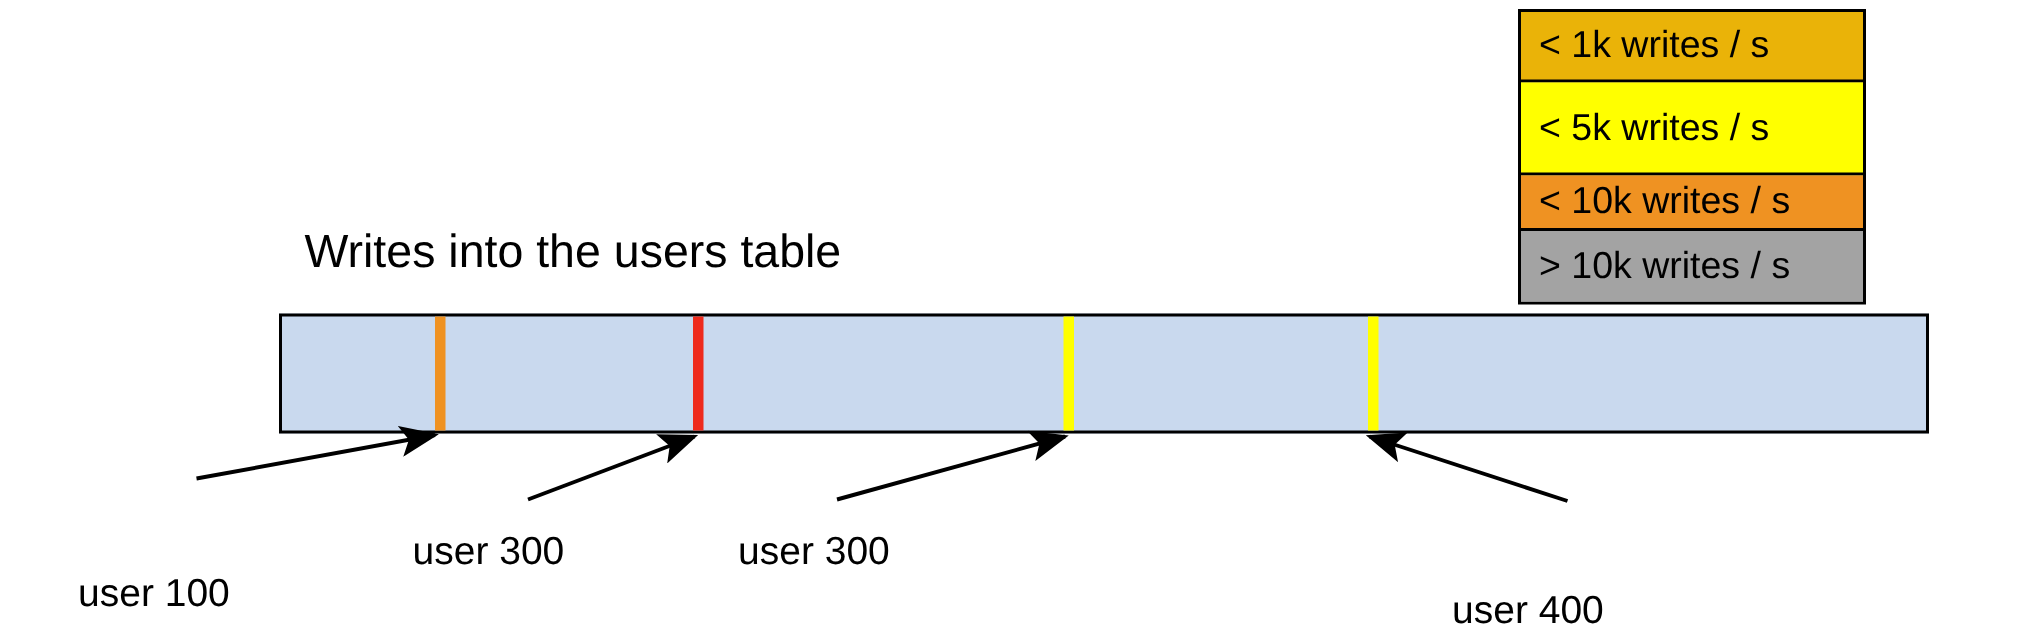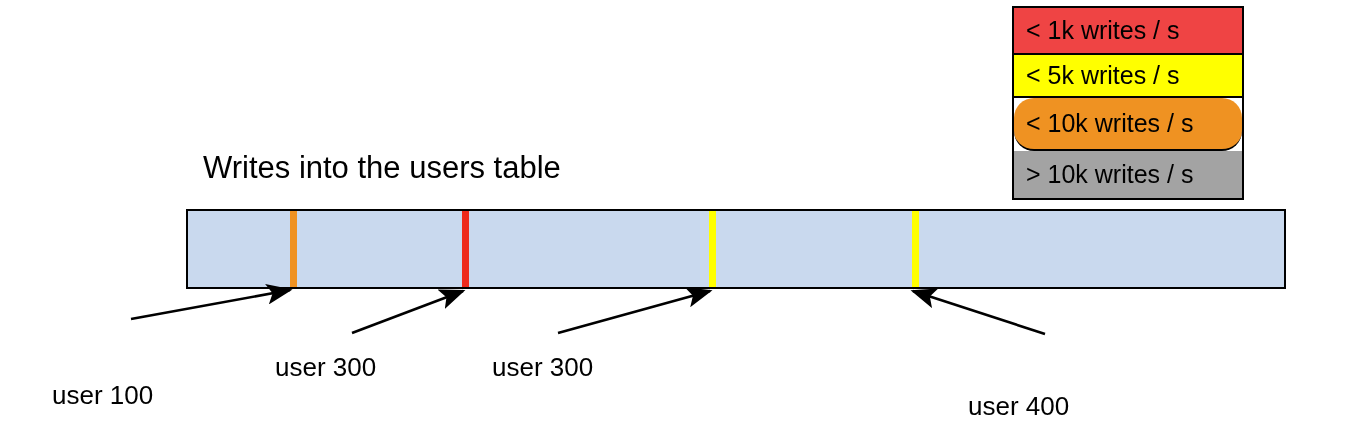--- a/index.html
+++ b/index.html
@@ -88,27 +88,27 @@
     color: #000000;
     white-space: nowrap;
   }
 </style>
 </head>
 <body>
 
 <div id="canvas" style="width: 1350px; height: 422px; background: rgb(255, 255, 255);">
 
   <div id="legend" style="left: 1012px; top: 6px; width: 232px; border-color: rgb(0, 0, 0);">
-    <div class="legend-row" style="background: #ef4444; height: 47px; border-bottom-color: rgb(0, 0, 0);">
+    <div class="legend-row" style="background: #eab308; height: 47px; border-bottom-color: rgb(0, 0, 0);">
       <span>&lt; 1k writes / s</span>
     </div>
-    <div class="legend-row" style="background: rgb(255, 255, 0); height: 43px; border-bottom-color: rgb(0, 0, 0);">
+    <div class="legend-row" style="background: rgb(255, 255, 0); height: 62px; border-bottom-color: rgb(0, 0, 0);">
       <span>&lt; 5k writes / s</span>
     </div>
-    <div class="legend-row" style="background: rgb(239, 146, 34); height: 53px; border-bottom-color: rgb(0, 0, 0); border-radius: 20px;">
+    <div class="legend-row" style="background: rgb(239, 146, 34); height: 37px; border-bottom-color: rgb(0, 0, 0);">
       <span>&lt; 10k writes / s</span>
     </div>
     <div class="legend-row" style="background: #a3a3a3; height: 47px; border-bottom-color: rgb(0, 0, 0);">
       <span>&gt; 10k writes / s</span>
     </div>
   </div>
 
   <div id="chart-title" style="left: 203px; top: 150px;">Writes into the users table</div>
 
   <div id="bar" style="left: 186px; top: 209px; width: 1100px; height: 80px; background: rgb(201, 217, 238); border-color: rgb(0, 0, 0);">

